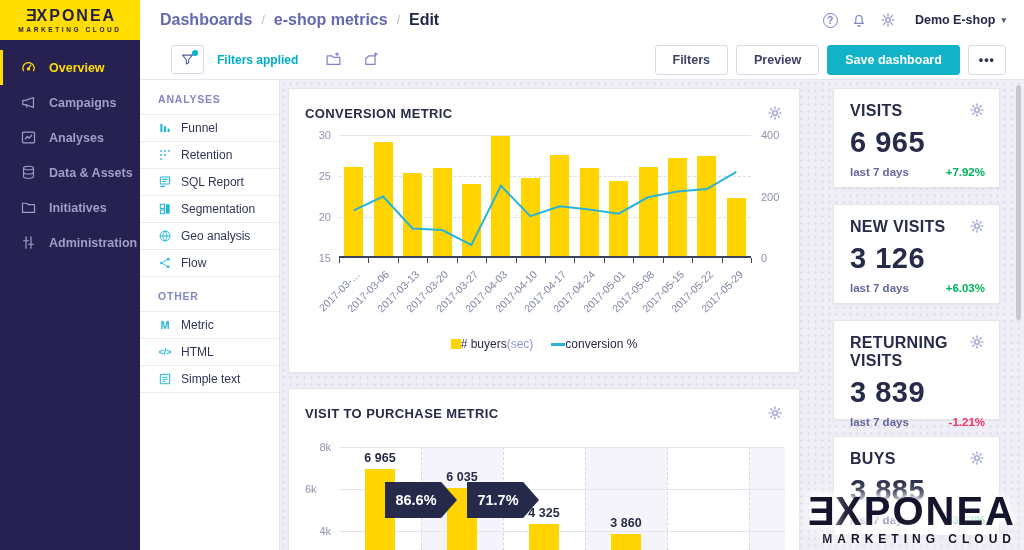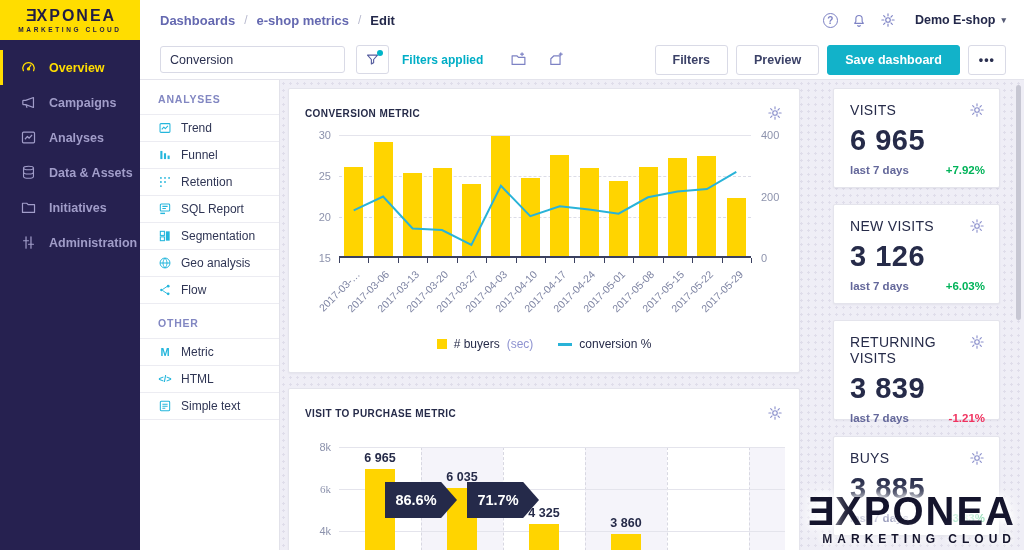--- a/index.html
+++ b/index.html
@@ -13,21 +13,21 @@
   .logo-tag { font-size:6.5px; font-weight:700; letter-spacing:2.6px; color:#211d45; margin-top:2px; }
   .flipx { display:inline-block; transform:scaleX(-1); }
   .nav { padding-top:10px; }
   .nav-item { height:35px; display:flex; align-items:center; gap:12px; padding-left:17px; color:#a19dc9; font-size:12.5px; font-weight:600; cursor:pointer; border-left:3px solid transparent; }
   .nav-item svg { width:17px; height:17px; flex:none; }
   .nav-item.active { color:#ffdd00; border-left-color:#ffdd00; }
 
   
   .right-side { flex:1; display:flex; flex-direction:column; min-width:0; }
   .topbar { height:40px; background:#fff; display:flex; align-items:center; padding:0 18px 0 20px; }
-  .crumb { font-size:13px; font-weight:600; color:#6468b0; cursor:pointer; }
+  .crumb { font-size:16px; font-weight:600; color:#6468b0; cursor:pointer; }
   .crumb-sep { color:#b7b9ce; margin:0 9px; font-size:12px; }
   .crumb.current { color:#23284a; font-weight:700; cursor:default; }
   .top-icons { margin-left:auto; display:flex; align-items:center; gap:13px; color:#7d82c4; }
   .help-circle { width:15px; height:15px; border:1.4px solid #7d82c4; border-radius:50%; font-size:10px; font-weight:700; display:flex; align-items:center; justify-content:center; cursor:pointer; }
   .top-icons svg { width:16px; height:16px; cursor:pointer; }
   .account { display:flex; align-items:center; gap:6px; margin-left:6px; font-size:12.5px; font-weight:600; color:#23284a; cursor:pointer; }
   .caret { font-size:9px; color:#555a75; }
 
   .toolbar { height:40px; background:#fff; display:flex; align-items:center; padding:0 18px 0 20px; border-bottom:1px solid #e4e4ec; }
   .search-input { width:185px; height:27px; border:1px solid #d9dae6; border-radius:3px; padding:0 9px; font-size:12.5px; color:#2b3050; font-family:inherit; outline:none; }
@@ -54,56 +54,56 @@
   .main { flex:1; position:relative; padding:8px 0 0 8px; overflow:hidden;
           background-color:#efeef6;
           background-image:radial-gradient(#dfddea 1px, transparent 1.1px);
           background-size:7px 7px; }
   .main-row { display:flex; }
   .chart-col { width:512px; flex:none; }
   .metric-col { width:167px; flex:none; margin-left:33px; }
 
   .card { background:#fff; border:1px solid #e4e4ec; border-radius:2px; box-shadow:0 1px 2px rgba(40,40,80,.05); }
   .card-head { display:flex; align-items:center; justify-content:space-between; padding:16px 16px 0 16px; }
-  .card-title { font-size:10px; font-weight:700; letter-spacing:.4px; color:#262b49; }
+  .card-title { font-size:13px; font-weight:700; letter-spacing:.4px; color:#262b49; }
   .gear-slot { color:#8b90cc; width:16px; height:16px; cursor:pointer; flex:none; }
   .gear-slot svg { width:16px; height:16px; display:block; }
 
   .conv-card { height:285px; overflow:hidden; }
   .conv-body { position:relative; height:228px; margin:14px 16px 0 16px; }
   .ax-l, .ax-r, .f-ax { position:absolute; font-size:11px; color:#8d93ad; }
   .ax-l { width:26px; text-align:right; }
   .conv-plot { position:absolute; left:34px; top:0; width:412px; height:123px; border-bottom:2px solid #3a4060; }
   .gl { position:absolute; left:0; width:100%; height:0; border-top:1px solid #e4e4ec; }
   .gl.dashed { border-top-style:dashed; border-top-color:#dcdce6; }
   .cbar { position:absolute; bottom:0; width:19px; background:#ffd400; }
   .ctick { position:absolute; bottom:-7px; width:1px; height:5px; background:#3a4060; }
   .xlabels { position:absolute; left:34px; top:131px; width:412px; height:64px; }
   .xlabel { position:absolute; top:2px; white-space:nowrap; font-size:10.5px; color:#7e84a3; transform-origin:100% 0; transform:rotate(-45deg); }
-  .legend { position:absolute; left:0; right:0; top:202px; display:flex; justify-content:center; align-items:center; gap:7px; font-size:12px; color:#262b49; }
+  .legend { position:absolute; left:0; right:0; top:202px; display:flex; justify-content:center; align-items:center; font-size:12px; color:#262b49; }
   .legend .sq { width:10px; height:10px; background:#ffd400; }
   .legend .suffix { color:#8e93d0; }
   .legend .dash { width:14px; height:3px; background:#29b3d8; margin-left:18px; }
 
   .funnel-card { height:400px; margin-top:15px; overflow:hidden; }
   .funnel-body { position:relative; height:330px; margin:12px 16px 0 16px; }
   .f-plot { position:absolute; left:34px; top:14px; width:446px; height:310px; overflow:hidden; }
   .stripe { position:absolute; top:0; bottom:0; }
   .stripe.alt { background:#f5f4fa; }
   .stripe.sep { border-left:1px dashed #d8d8e2; }
   .fgl { position:absolute; left:0; width:100%; border-top:1px solid #e4e4ec; }
   .fbar { position:absolute; background:#ffd400; width:30px; }
   .fval { position:absolute; font-size:12.5px; font-weight:700; color:#262b49; transform:translateX(-50%); white-space:nowrap; }
   .farrow { position:absolute; width:72px; height:36px; background:#252a4a; color:#fff; font-size:14.5px; font-weight:800; display:flex; align-items:center; justify-content:center; padding-right:10px;
             clip-path:polygon(0 0, 78% 0, 100% 50%, 78% 100%, 0 100%); transform:translateX(-50%); }
 
   
   .metric-card { height:100px; margin-bottom:16px; padding:13px 14px 12px 16px; position:relative; }
   .metric-head { display:flex; justify-content:space-between; align-items:flex-start; }
-  .metric-title { font-size:14px; font-weight:400; letter-spacing:.3px; color:#262b49; }
+  .metric-title { font-size:16px; font-weight:700; letter-spacing:.3px; color:#262b49; }
   .metric-value { font-size:29px; font-weight:800; letter-spacing:.5px; color:#262b49; margin-top:8px; line-height:1; }
   .metric-foot { display:flex; justify-content:space-between; margin-top:9px; font-size:11.5px; }
   .metric-period { color:#63679a; font-weight:600; }
   .metric-delta { font-weight:700; }
   .metric-delta.up { color:#00b359; }
   .metric-delta.down { color:#f0325f; }
 
   
   .scrollbar { position:absolute; right:3px; top:5px; width:5px; height:235px; border-radius:3px; background:#c7c7d3; }
 
@@ -188,21 +188,20 @@
             <path d="M12 2.8v3M12 18.2v3M2.8 12h3M18.2 12h3M5.5 5.5l2.1 2.1M16.4 16.4l2.1 2.1M18.5 5.5l-2.1 2.1M7.6 16.4l-2.1 2.1"></path>
           </svg>
         <div class="account">
           <span>Demo E-shop</span>
           <span class="caret">▾</span>
         </div>
       </div>
     </div>
 
     <div class="toolbar">
-      <input class="search-input" type="text" value="Conversion" style="">
       <div class="filter-btn">
         <svg viewBox="0 0 24 24" fill="none" stroke="currentColor" stroke-width="1.8" stroke-linejoin="round">
             <path d="M4 5h16l-6.2 7v5.2L10.2 19v-7L4 5z"></path>
           </svg>
         <span class="filter-dot"></span>
       </div>
       <span class="filters-label">Filters applied</span>
       <div class="tool-icons">
         <svg viewBox="0 0 24 24" fill="none" stroke="currentColor" stroke-width="1.7" stroke-linejoin="round">
             <path d="M3 7h7l2 2h9v10H3V7z"></path>
@@ -218,27 +217,20 @@
         <button class="btn">Preview</button>
         <button class="btn primary">Save dashboard</button>
         <button class="btn more">•••</button>
       </div>
     </div>
 
     <div class="content">
 
       <div class="panel">
         <div class="panel-header">ANALYSES</div>
-        <div class="panel-item">
-          <svg viewBox="0 0 24 24" fill="none" stroke="currentColor" stroke-width="1.8" stroke-linejoin="round">
-              <rect x="3.5" y="4.5" width="17" height="15" rx="1.5"></rect>
-              <path d="M6.5 14.5l3.5-4 2.5 2.5 4.5-4.5"></path>
-            </svg>
-          <span>Trend</span>
-        </div>
         <div class="panel-item">
           <svg viewBox="0 0 24 24">
               <g fill="currentColor">
                 <rect x="4" y="5" width="3.6" height="14"></rect>
                 <rect x="10.2" y="9" width="3.6" height="10"></rect>
                 <rect x="16.4" y="13" width="3.6" height="6"></rect>
               </g>
             </svg>
           <span>Funnel</span>
         </div>
@@ -397,21 +389,21 @@
                 <span class="card-title">VISIT TO PURCHASE METRIC</span>
                 <span class="gear-slot">
   <svg viewBox="0 0 24 24" fill="none" stroke="currentColor" stroke-width="1.7" stroke-linecap="round">
     <circle cx="12" cy="12" r="3.4"></circle>
     <path d="M12 2.8v3M12 18.2v3M2.8 12h3M18.2 12h3M5.5 5.5l2.1 2.1M16.4 16.4l2.1 2.1M18.5 5.5l-2.1 2.1M7.6 16.4l-2.1 2.1"></path>
   </svg>
 </span>
               </div>
               <div class="funnel-body" id="funnel-body">
                   <div class="f-ax" style="left: 0px; top: 8px; width: 26px; text-align: right;">8k</div>
-                  <div class="f-ax" style="left: 0px; top: 50px; width: 26px; text-align: right; font-family: Liberation Serif, serif;">6k</div>
+                  <div class="f-ax" style="left: 0px; top: 50px; width: 26px; ">6k</div>
                   <div class="f-ax" style="left: 0px; top: 92px; width: 26px; text-align: right;">4k</div>
                   <div class="f-plot">
                     <div class="stripe" style="left: 0px; width: 82px;"></div>
                     <div class="stripe alt sep" style="left: 82px; width: 82px;"></div>
                     <div class="stripe sep" style="left: 164px; width: 82px;"></div>
                     <div class="stripe alt sep" style="left: 246px; width: 82px;"></div>
                     <div class="stripe sep" style="left: 328px; width: 82px;"></div>
                     <div class="stripe alt sep" style="left: 410px; width: 82px;"></div>
                     <div class="fgl" style="top: 0px;"></div>
                     <div class="fgl" style="top: 42px;"></div>

